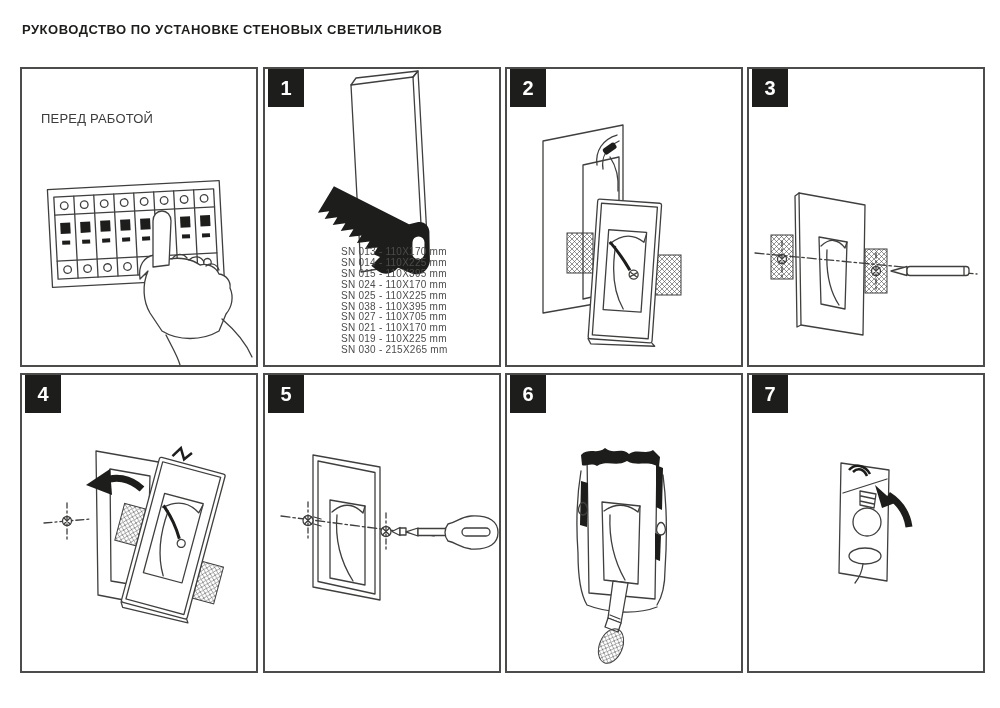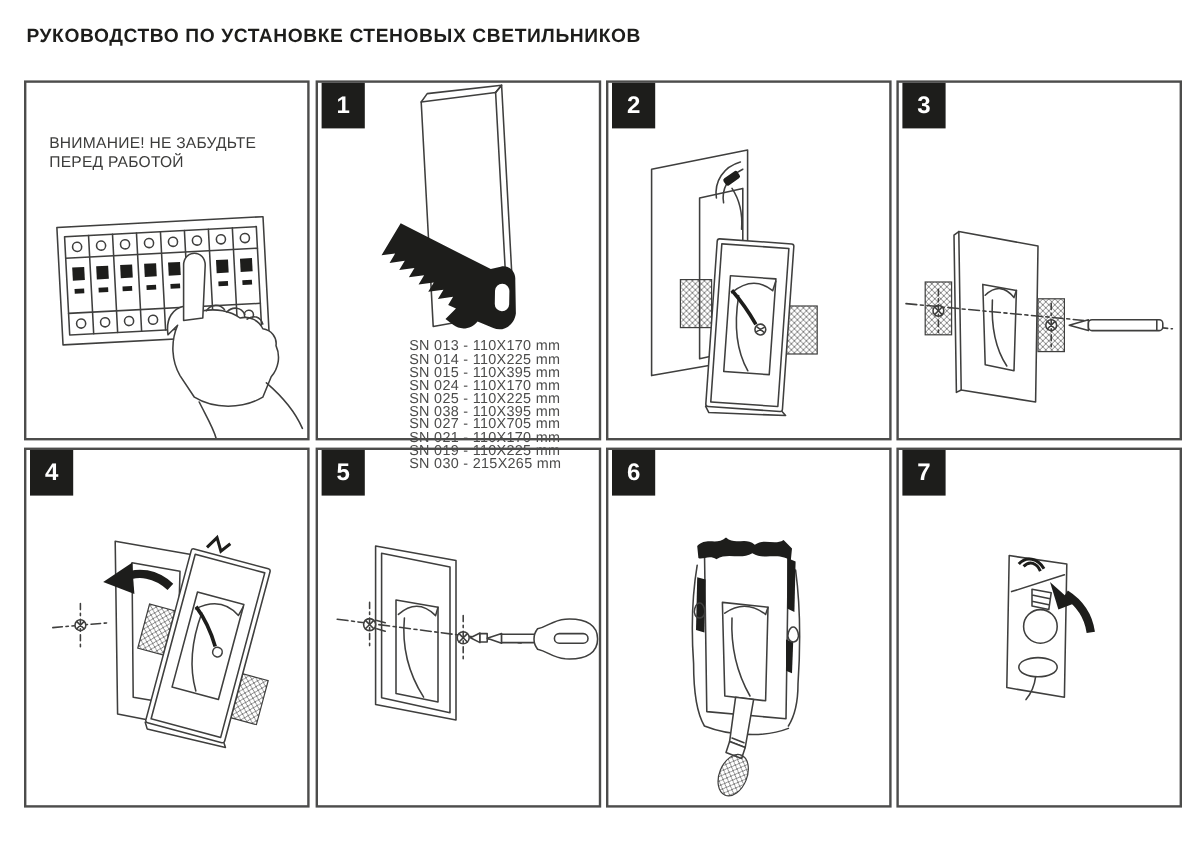--- a/index.html
+++ b/index.html
@@ -1,48 +1,47 @@
 <!DOCTYPE html>
 <html><head>
 <meta charset="utf-8">
 <style>
   html,body{margin:0;padding:0;}
   body{width:1000px;height:708px;position:relative;background:#ffffff;
        font-family:"Liberation Sans",sans-serif;overflow:hidden;}
-  .title{position:absolute;left:22px;top:22px;font-size:16px;font-weight:700;
+  .title{position:absolute;left:22px;top:22px;font-size:13px;font-weight:700;
          color:#1d1d1b;letter-spacing:.5px;white-space:nowrap;}
   .panel{position:absolute;width:234px;height:296px;border:2px solid #4c4c4b;background:#fff;}
   #p-warn{left:20px;top:67px}
   #p1{left:263px;top:67px}
   #p2{left:505px;top:67px}
   #p3{left:747px;top:67px}
   #p4{left:20px;top:373px}
   #p5{left:263px;top:373px}
   #p6{left:505px;top:373px}
   #p7{left:747px;top:373px}
   .badge{position:absolute;top:0;left:3px;width:36px;height:38px;background:#1d1d1b;
          color:#fff;display:flex;align-items:center;justify-content:center;
          font-size:20px;font-weight:700;z-index:3;}
   .warning-text{position:absolute;left:19px;top:42px;font-size:13px;line-height:15.6px;
                 color:#3c3c3b;letter-spacing:.2px;z-index:2;}
-  .models{position:absolute;left:76px;top:178px;font-size:12px;line-height:10.9px;
-          color:#4c4c4b;letter-spacing:.25px;z-index:2;margin-top:36px;}
+  .models{position:absolute;left:76px;top:178px;font-size:10px;line-height:10.9px;
+          color:#4c4c4b;letter-spacing:.25px;z-index:2;}
   svg.illus{position:absolute;left:0;top:0;width:234px;height:296px;display:block;}
   .ln{fill:none;stroke:#3f3f3e;stroke-width:1.3px;stroke-linecap:round;stroke-linejoin:round;}
   .lnf{fill:#ffffff;stroke:#3f3f3e;stroke-width:1.3px;stroke-linecap:round;stroke-linejoin:round;}
   .dk{fill:#1d1d1b;stroke:none;}
 </style>
 </head>
 <body>
 
 <div class="title">РУКОВОДСТВО ПО УСТАНОВКЕ СТЕНОВЫХ СВЕТИЛЬНИКОВ</div>
 
 <section class="panel" id="p-warn">
   <div class="warning-text">
-    <div>ВНИМАНИЕ! НЕ ЗАБУДЬТЕ</div>
     <div>ПЕРЕД РАБОТОЙ</div>
   </div>
   <svg class="illus" viewBox="0 0 234 296">
     <g transform="rotate(-3 114 168)">
       <rect x="28" y="116" width="172" height="98" class="lnf"></rect>
       <rect x="34" y="124" width="160" height="82" class="lnf"></rect>
       <path class="ln" d="M34,142 H194 M34,188 H194"></path>
       <path class="ln" d="M54,124 V206 M74,124 V206 M94,124 V206 M114,124 V206 M134,124 V206 M154,124 V206 M174,124 V206"></path>
       <g class="ln">
         <circle cx="44" cy="133" r="3.8"></circle>

